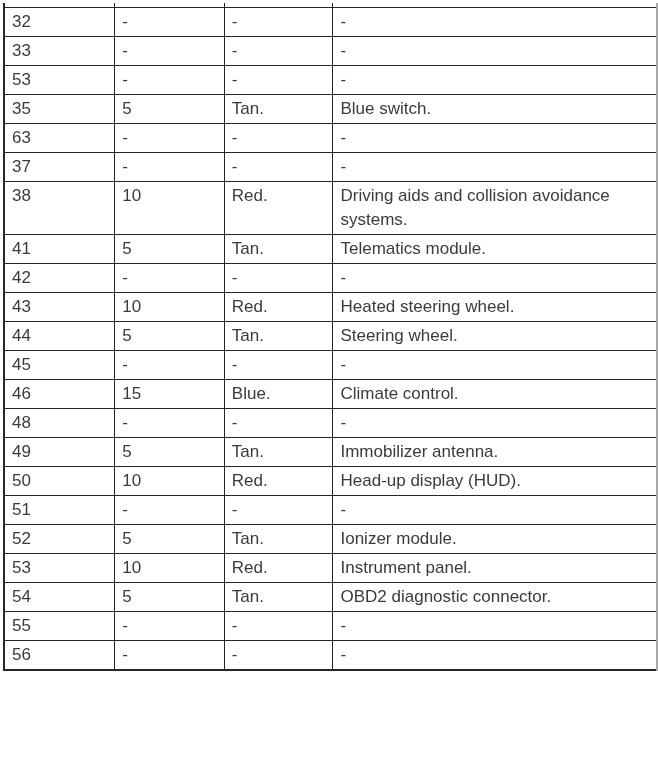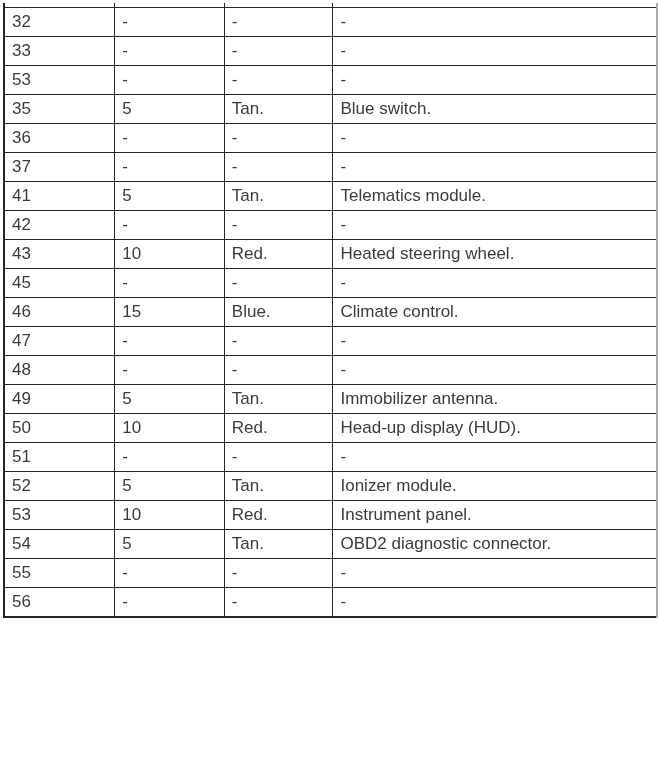--- a/index.html
+++ b/index.html
@@ -92,66 +92,72 @@
     <td>-</td>
     <td>-</td>
   </tr>
         <tr class="data-row">
     <td>35</td>
     <td>5</td>
     <td>Tan.</td>
     <td>Blue switch.</td>
   </tr>
         <tr class="data-row">
-    <td>36</td>
+    <td>63</td>
     <td>-</td>
     <td>-</td>
     <td>-</td>
   </tr>
         <tr class="data-row">
     <td>37</td>
     <td>-</td>
     <td>-</td>
     <td>-</td>
   </tr>
         <tr class="data-row">
+    <td>38</td>
+    <td>10</td>
+    <td>Red.</td>
+    <td>Driving aids and collision avoidance systems.</td>
+  </tr>
+        <tr class="data-row">
     <td>41</td>
     <td>5</td>
     <td>Tan.</td>
     <td>Telematics module.</td>
   </tr>
         <tr class="data-row">
     <td>42</td>
     <td>-</td>
     <td>-</td>
     <td>-</td>
   </tr>
         <tr class="data-row">
     <td>43</td>
     <td>10</td>
     <td>Red.</td>
     <td>Heated steering wheel.</td>
+  </tr>
+        <tr class="data-row">
+    <td>44</td>
+    <td>5</td>
+    <td>Tan.</td>
+    <td>Steering wheel.</td>
   </tr>
         <tr class="data-row">
     <td>45</td>
     <td>-</td>
     <td>-</td>
     <td>-</td>
   </tr>
         <tr class="data-row">
     <td>46</td>
     <td>15</td>
     <td>Blue.</td>
     <td>Climate control.</td>
-  </tr>
-        <tr class="data-row">
-    <td>47</td>
-    <td>-</td>
-    <td>-</td>
-    <td>-</td>
   </tr>
         <tr class="data-row">
     <td>48</td>
     <td>-</td>
     <td>-</td>
     <td>-</td>
   </tr>
         <tr class="data-row">
     <td>49</td>
     <td>5</td>

